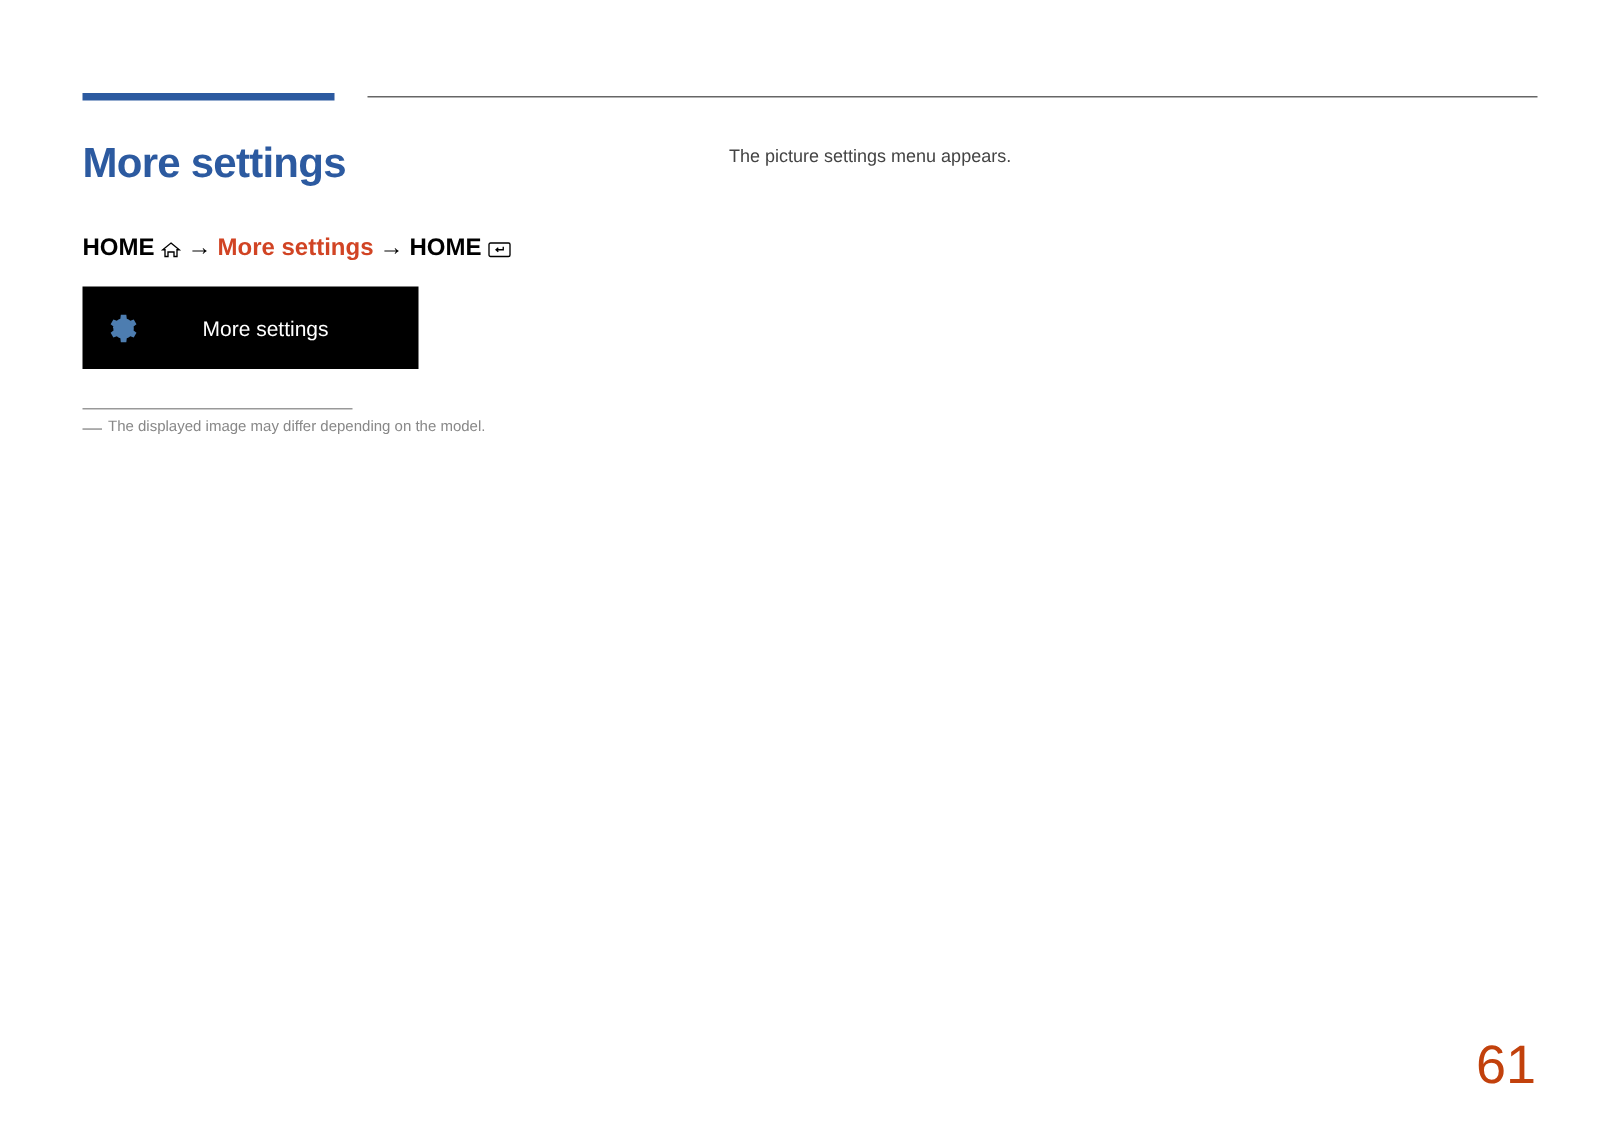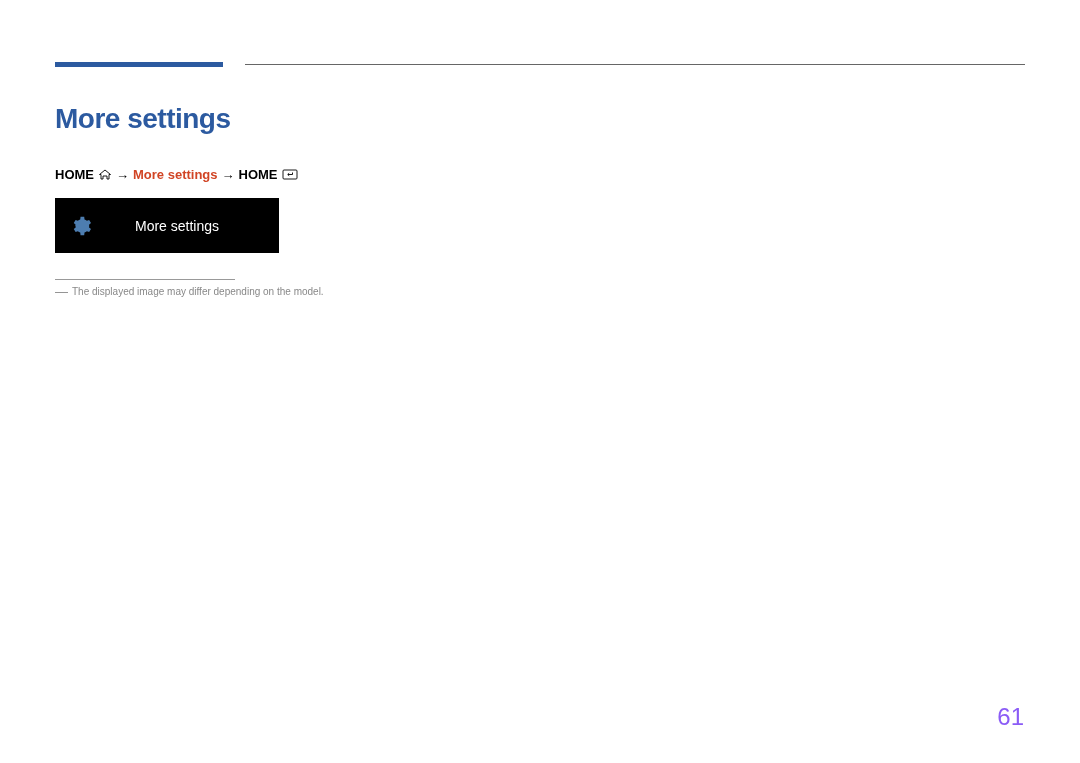--- a/index.html
+++ b/index.html
@@ -24,39 +24,39 @@
       margin-bottom: 2px;
     }
     .top-rule {
       border: none;
       border-top: 1px solid #666;
       margin-left: 190px;
       margin-top: -5px;
     }
     .content-wrapper {
       display: flex;
-      margin-top: 38px;
+      margin-top: 28px;
       gap: 26px;
     }
     .left-col {
       width: 405px;
       flex-shrink: 0;
     }
     .right-col {
       padding-top: 4px;
     }
     .section-title {
       font-size: 28px;
       font-weight: bold;
       color: #2c5aa0;
       margin-bottom: 32px;
       letter-spacing: -0.5px;
     }
     .breadcrumb {
-      font-size: 13px;
+      font-size: 16px;
       font-weight: bold;
       color: #000;
       display: flex;
       align-items: center;
       gap: 4px;
       margin-bottom: 16px;
     }
     .breadcrumb .highlight {
       color: #d14424;
       font-weight: bold;
@@ -108,22 +108,22 @@
       line-height: 12px;
     }
     .desc-text {
       font-size: 12px;
       color: #444;
     }
     .page-number {
       position: absolute;
       bottom: 32px;
       right: 56px;
-      font-size: 24px;
-      color: #8b5cf6;
+      font-size: 36px;
+      color: #c2410c;
       font-weight: 300;
       margin-top: 24px;
     }
   </style>
 </head>
 <body>
 
 <div class="page-container">
   <div class="accent-bar"></div>
   <hr class="top-rule">
@@ -160,16 +160,19 @@
         <span class="menu-label">More settings</span>
       </div>
 
       <hr class="note-rule">
       <div class="note-text">
         <span class="note-dash">―</span>
         <span>The displayed image may differ depending on the model.</span>
       </div>
     </div>
 
+    <div class="right-col">
+      <p class="desc-text">The picture settings menu appears.</p>
+    </div>
   </div>
 </div>
 
 <div class="page-number">61</div>
 
 </body></html>

